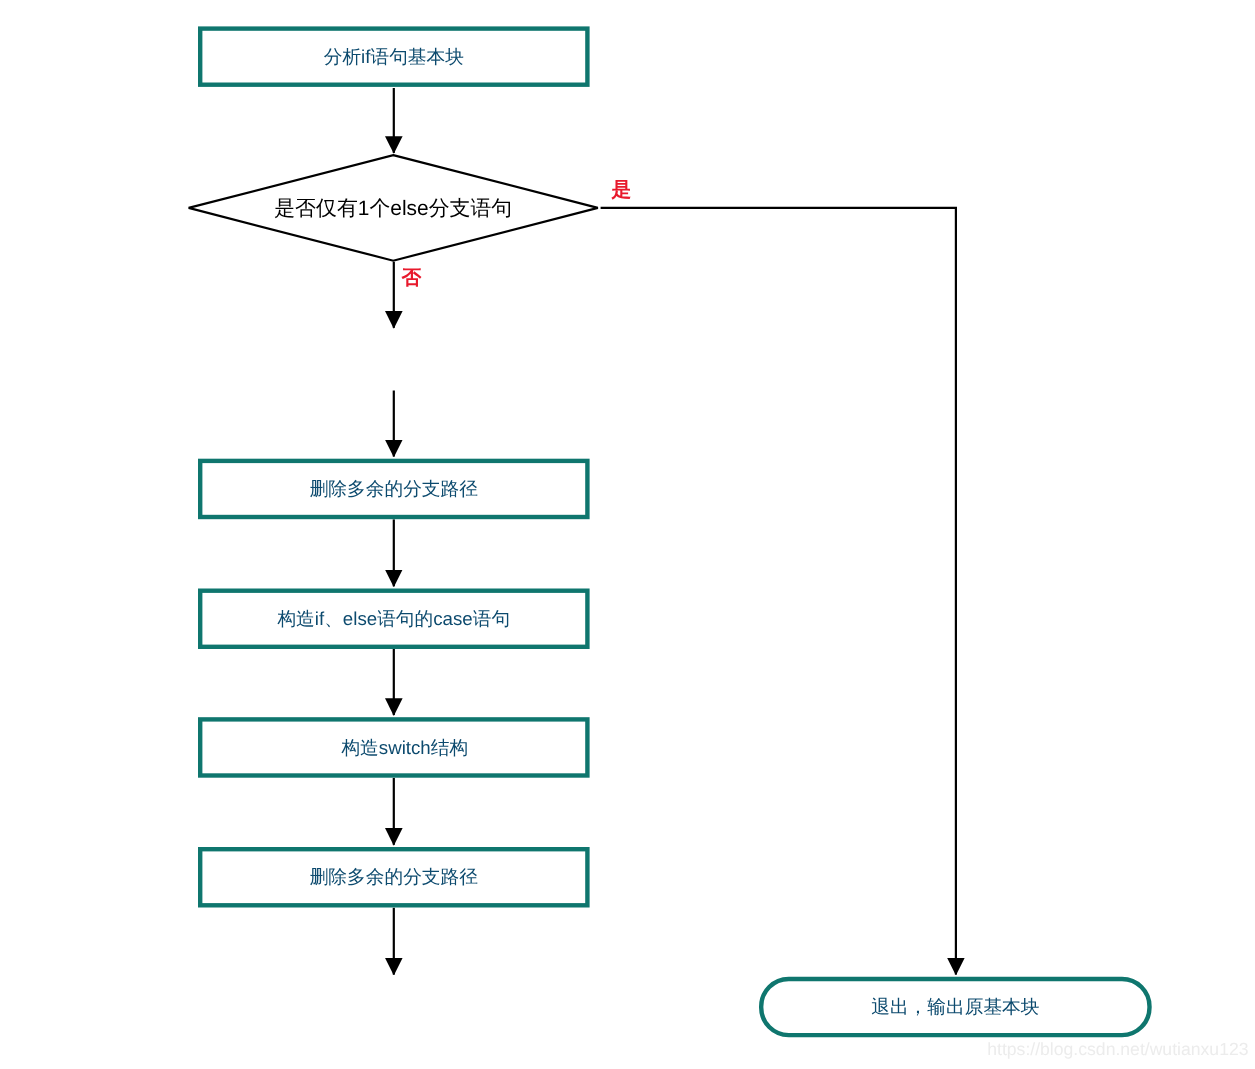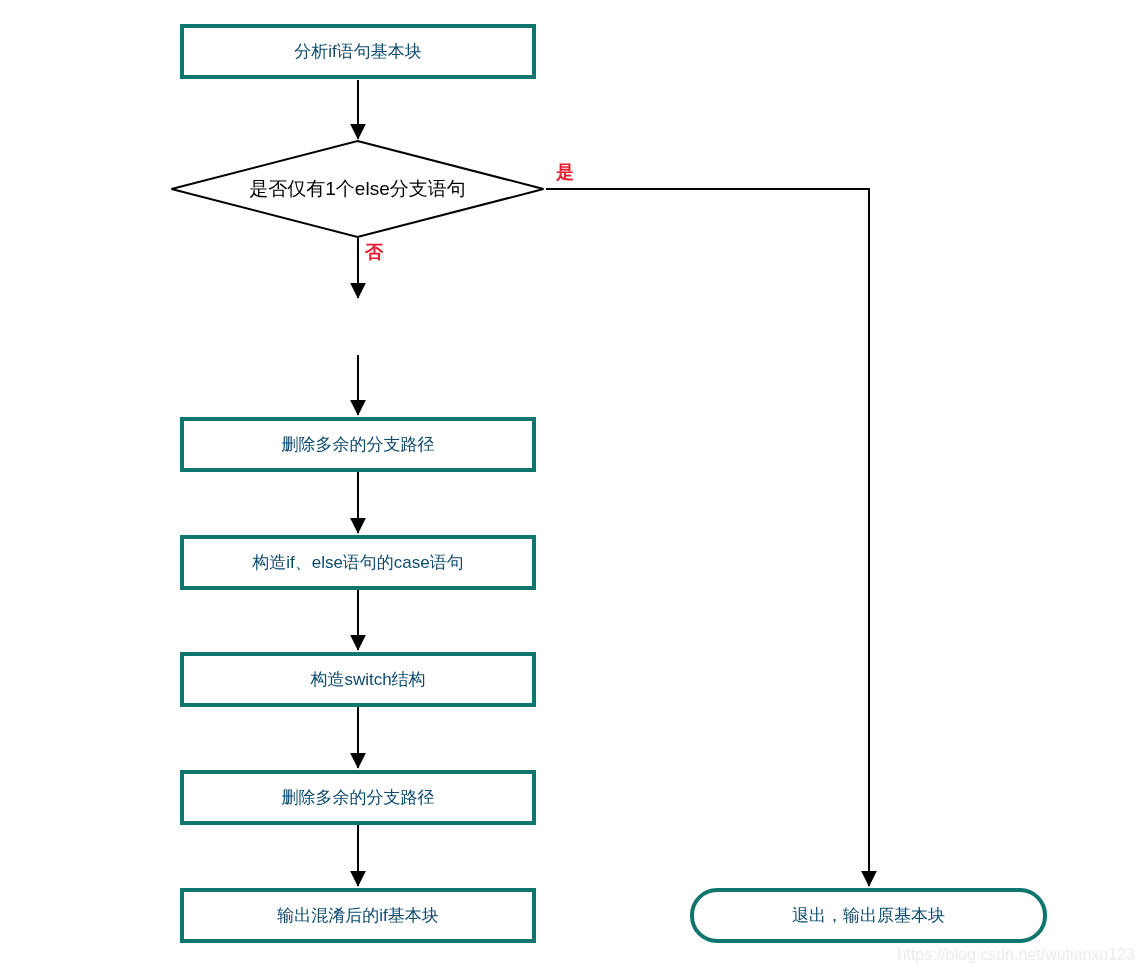--- a/index.html
+++ b/index.html
@@ -118,21 +118,20 @@
 
 
   <div class="flow-box" style="left:180px; top:417px;">删除多余的分支路径</div>
 
   <div class="flow-box" style="left:180px; top:535px;">构造if、else语句的case语句</div>
 
   <div class="flow-box" style="left:180px; top:652px;padding-left:20px;">构造switch结构</div>
 
   <div class="flow-box" style="left:180px; top:770px;">删除多余的分支路径</div>
 
-  <div class="flow-box" style="left:180px; top:888px;">输出混淆后的if基本块</div>
 
   <div class="flow-box" style="left:690px; top:888px; width:357px;border-radius:27px;">退出，输出原基本块</div>
 
   <div class="branch-label yes">是</div>
   <div class="branch-label no">否</div>
 
   <div class="watermark">https://blog.csdn.net/wutianxu123</div>
 
 </div>
 

